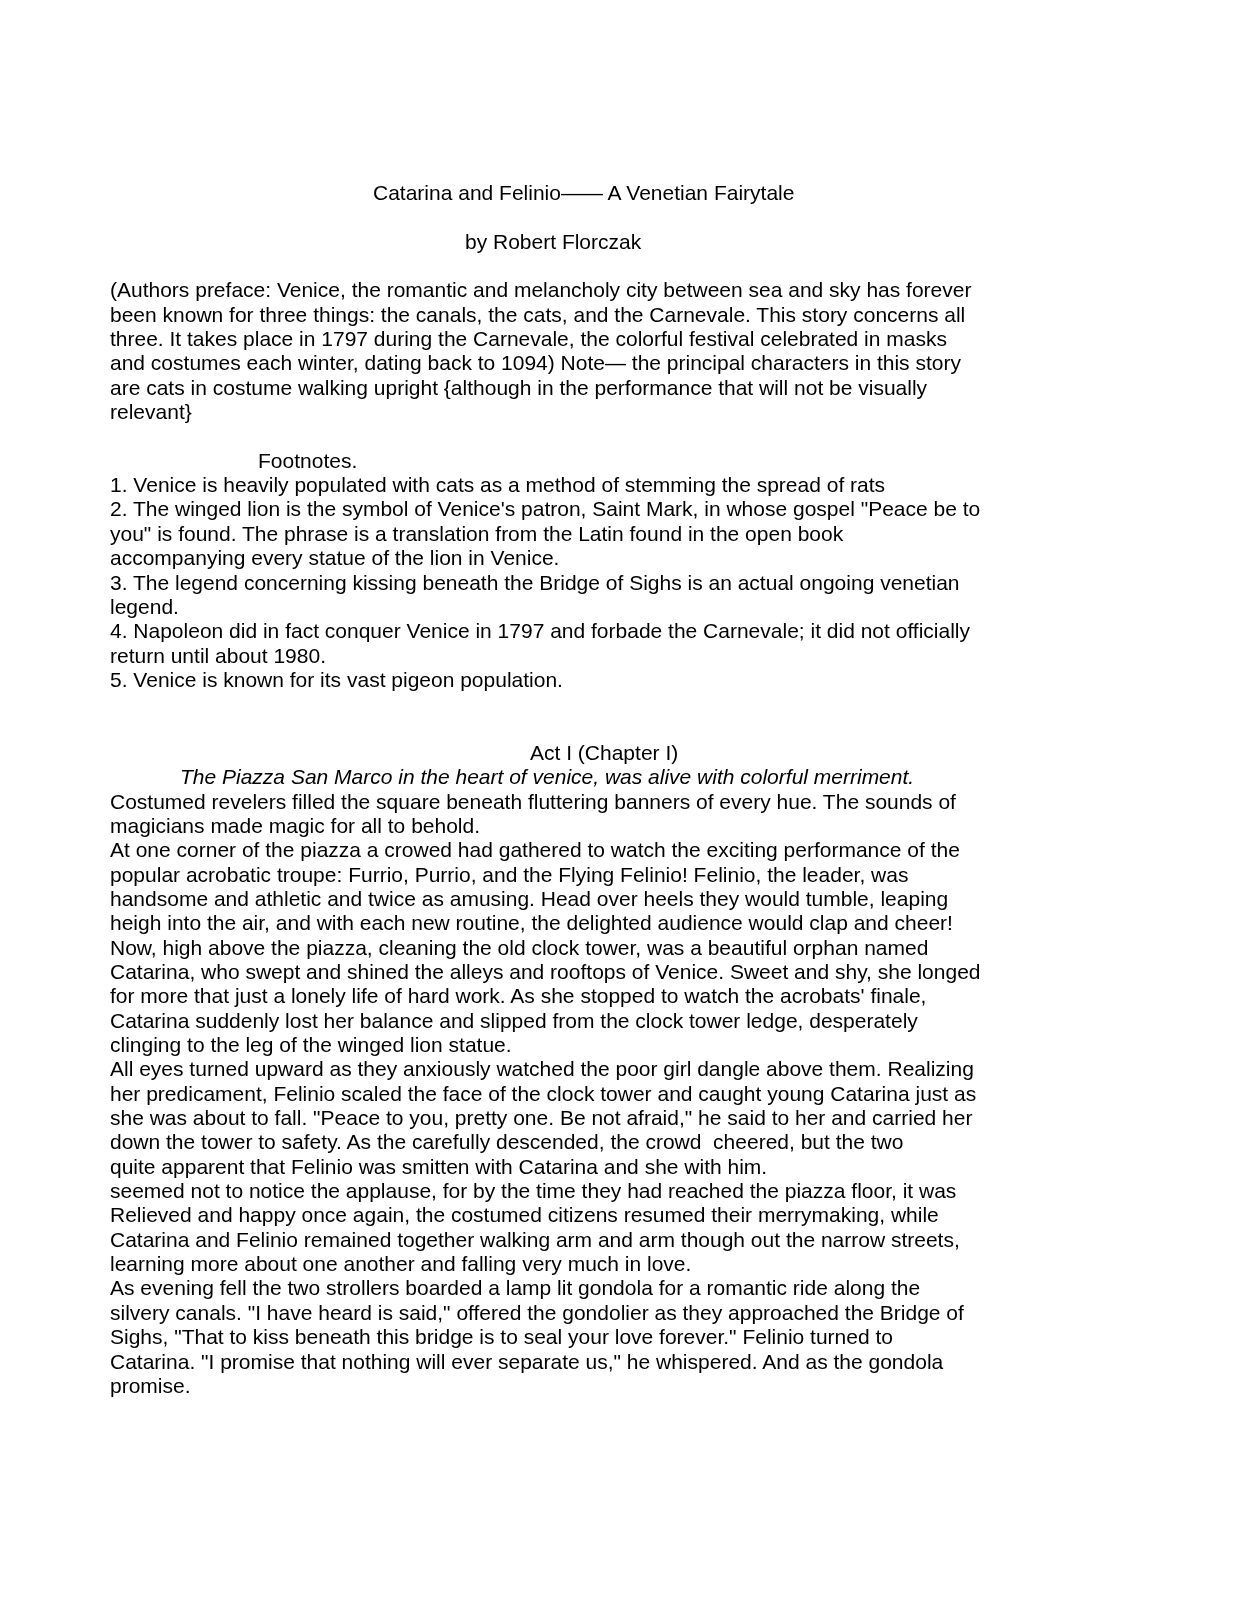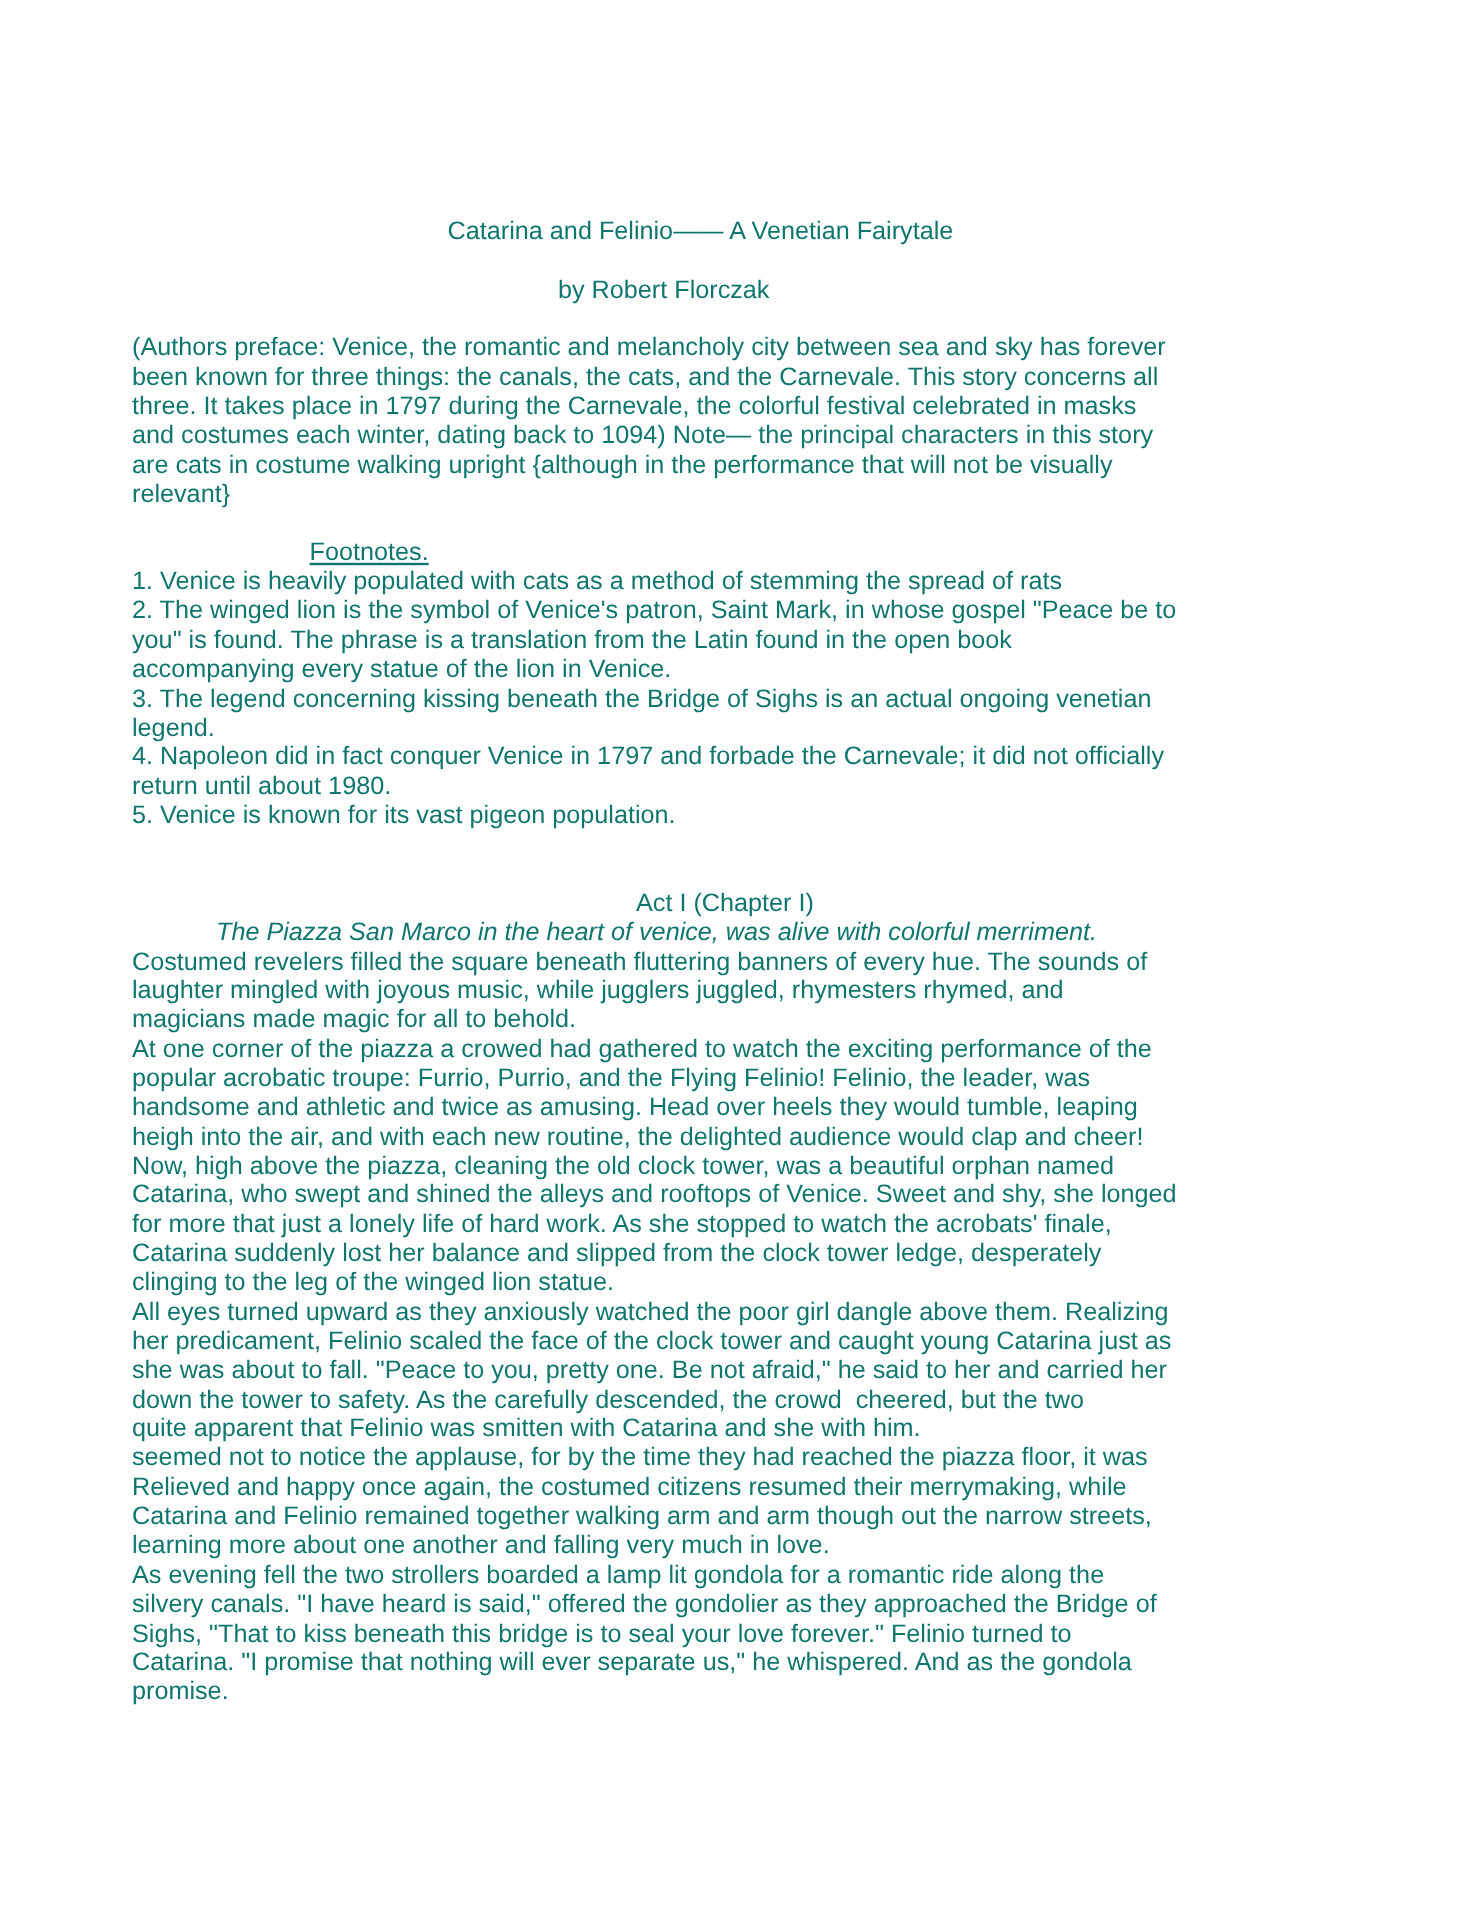--- a/index.html
+++ b/index.html
@@ -12,31 +12,31 @@
     background: #ffffff;
     position: relative;
     overflow: hidden;
     font-family: "Liberation Sans", sans-serif;
   }
   .doc {
     position: absolute;
     left: 110px;
     top: 181px;
     width: 1122px;
-    color: #0f766e;
+    color: #000000;
     font-size: 21px;
     line-height: 24.35px;
   }
   .line {
     white-space: pre;
     height: 24.35px;
   }
   .line.title            { padding-left: 263px; }
   .line.byline           { padding-left: 355px; }
-  .line.footnotes-heading{ padding-left: 148px; text-decoration: underline; }
+  .line.footnotes-heading{ padding-left: 148px; }
   .line.act-heading      { padding-left: 420px; }
   .line.indent           { padding-left: 70px; font-style: italic; }
   .line.text, .line.blank{ padding-left: 0; }
 </style>
 </head>
 <body>
 
 <div class="doc">
     <div class="line title">Catarina and Felinio—— A Venetian Fairytale</div>
     <div class="line blank"></div>
@@ -57,21 +57,20 @@
     <div class="line text">3. The legend concerning kissing beneath the Bridge of Sighs is an actual ongoing venetian</div>
     <div class="line text">legend.</div>
     <div class="line text">4. Napoleon did in fact conquer Venice in 1797 and forbade the Carnevale; it did not officially</div>
     <div class="line text">return until about 1980.</div>
     <div class="line text">5. Venice is known for its vast pigeon population.</div>
     <div class="line blank"></div>
     <div class="line blank"></div>
     <div class="line act-heading">Act I (Chapter I)</div>
     <div class="line indent">The Piazza San Marco in the heart of venice, was alive with colorful merriment.</div>
     <div class="line text">Costumed revelers filled the square beneath fluttering banners of every hue. The sounds of</div>
-    <div class="line text">laughter mingled with joyous music, while jugglers juggled, rhymesters rhymed, and</div>
     <div class="line text">magicians made magic for all to behold.</div>
     <div class="line text">At one corner of the piazza a crowed had gathered to watch the exciting performance of the</div>
     <div class="line text">popular acrobatic troupe: Furrio, Purrio, and the Flying Felinio! Felinio, the leader, was</div>
     <div class="line text">handsome and athletic and twice as amusing. Head over heels they would tumble, leaping</div>
     <div class="line text">heigh into the air, and with each new routine, the delighted audience would clap and cheer!</div>
     <div class="line text">Now, high above the piazza, cleaning the old clock tower, was a beautiful orphan named</div>
     <div class="line text">Catarina, who swept and shined the alleys and rooftops of Venice. Sweet and shy, she longed</div>
     <div class="line text">for more that just a lonely life of hard work. As she stopped to watch the acrobats' finale,</div>
     <div class="line text">Catarina suddenly lost her balance and slipped from the clock tower ledge, desperately</div>
     <div class="line text">clinging to the leg of the winged lion statue.</div>

